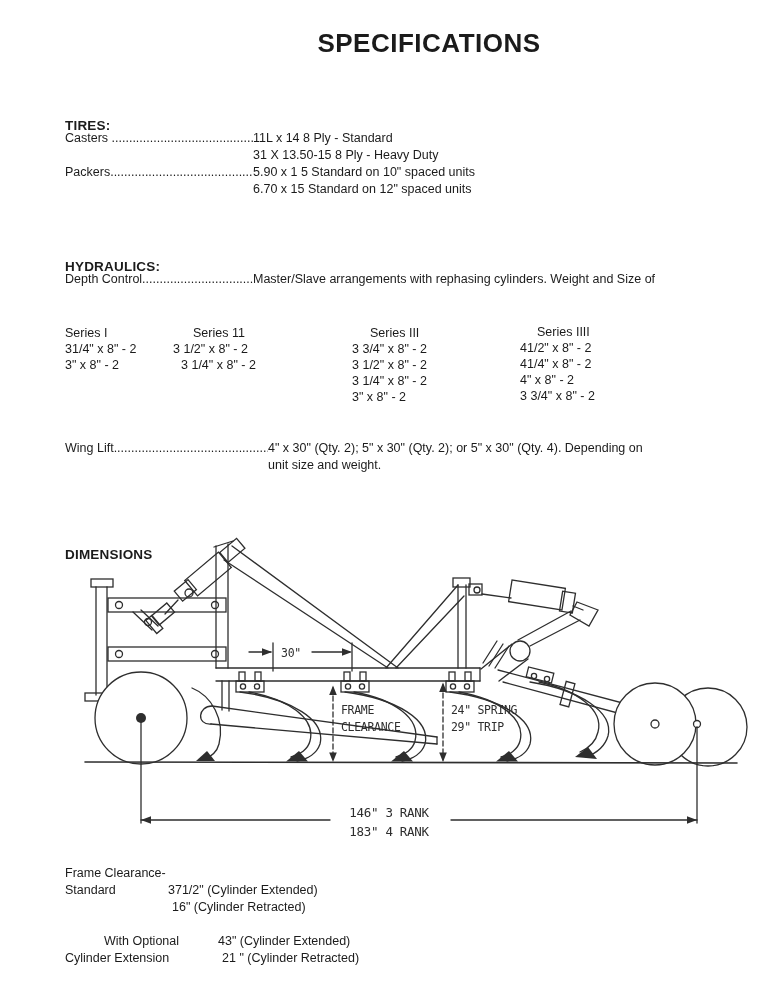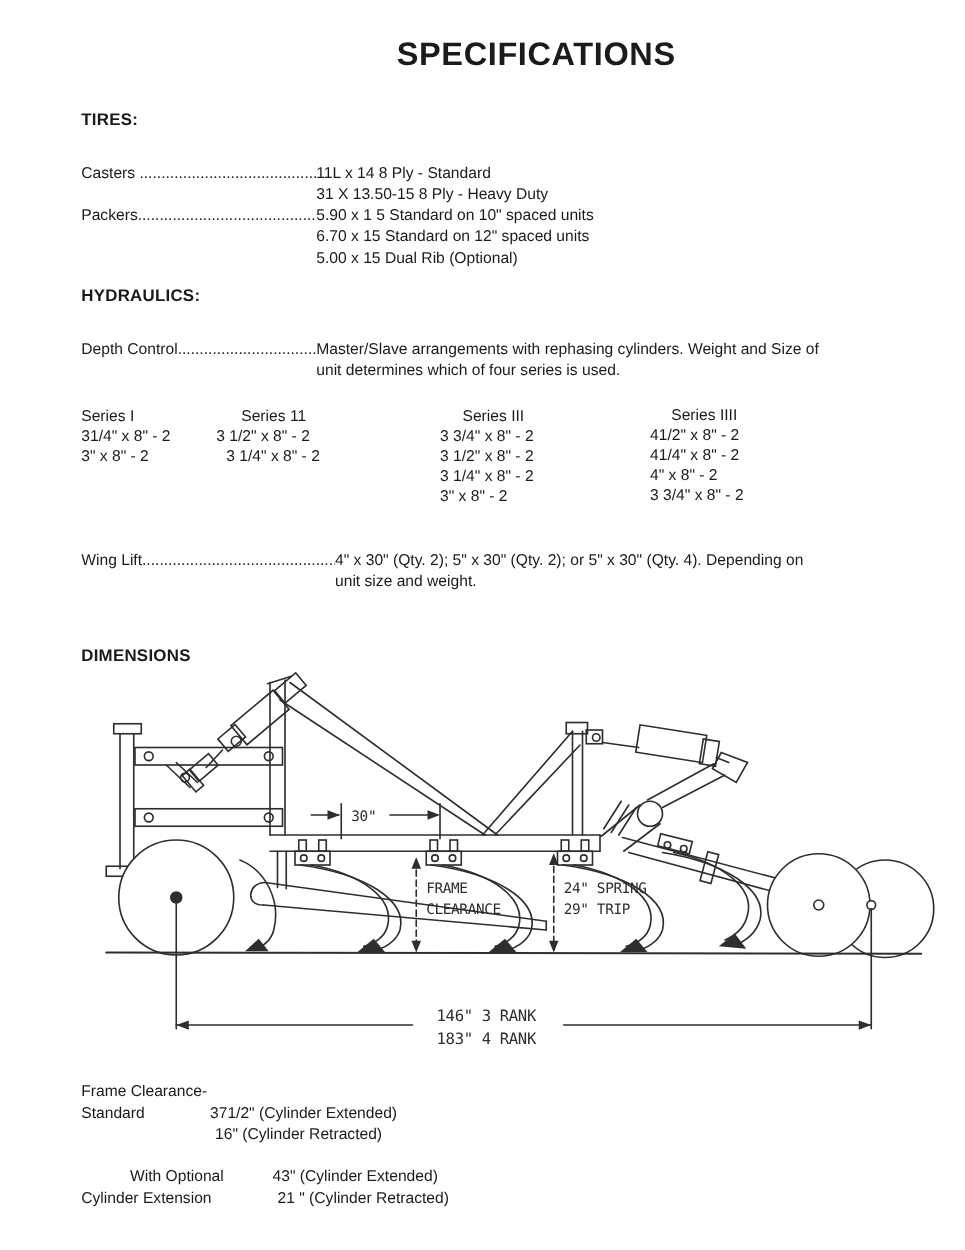--- a/index.html
+++ b/index.html
@@ -12,21 +12,21 @@
     color:#1b1b1b;
     font-size:12.5px;
     overflow:hidden;
   }
   .abs{position:absolute;}
   .title{
     top:28px;left:0;width:100%;box-sizing:border-box;
     padding-left:86px;text-align:center;
     font-size:26px;font-weight:bold;letter-spacing:0.5px;
   }
-  .sec-h{left:65px;font-size:13.5px;font-weight:bold;letter-spacing:0.2px;}
+  .sec-h{left:65px;font-size:13.5px;font-weight:bold;letter-spacing:0.2px;margin-top:30px;}
   #h-tires{top:88px;}
   #h-hyd{top:229px;}
   #h-dim{top:517px;}
 
   .spec{left:65px;line-height:17px;white-space:nowrap;}
   .spec .row{height:17px;}
   .spec .lbl{display:inline-block;width:188px;overflow:hidden;white-space:nowrap;vertical-align:top;}
   .spec .lbl.w203{width:203px;}
   .spec .val{display:inline-block;vertical-align:top;}
   #tires-block{top:130px;}
@@ -83,33 +83,27 @@
     </div>
     <div class="row">
       <span class="lbl"></span><span class="val">31 X 13.50-15 8 Ply - Heavy Duty</span>
     </div>
     <div class="row">
       <span class="lbl">Packers...........................................</span><span class="val">5.90 x 1 5 Standard on 10" spaced units</span>
     </div>
     <div class="row">
       <span class="lbl"></span><span class="val">6.70 x 15 Standard on 12" spaced units</span>
     </div>
-    <div class="row">
-      <span class="lbl"></span><span class="val">5.00 x 15 Dual Rib (Optional)</span>
-    </div>
   </div>
 
   <div class="abs sec-h" id="h-hyd">HYDRAULICS:</div>
 
   <div class="abs spec" id="depth-block">
     <div class="row">
       <span class="lbl">Depth Control..................................</span><span class="val">Master/Slave arrangements with rephasing cylinders.  Weight and Size of</span>
-    </div>
-    <div class="row">
-      <span class="lbl"></span><span class="val">unit determines which of four series is used.</span>
     </div>
   </div>
 
   <div class="col" id="col1">
     <div>Series I</div>
     <div>31/4" x 8" - 2</div>
     <div>3" x 8" - 2</div>
   </div>
   <div class="col" id="col2">
     <div class="ind20">Series 11</div>

